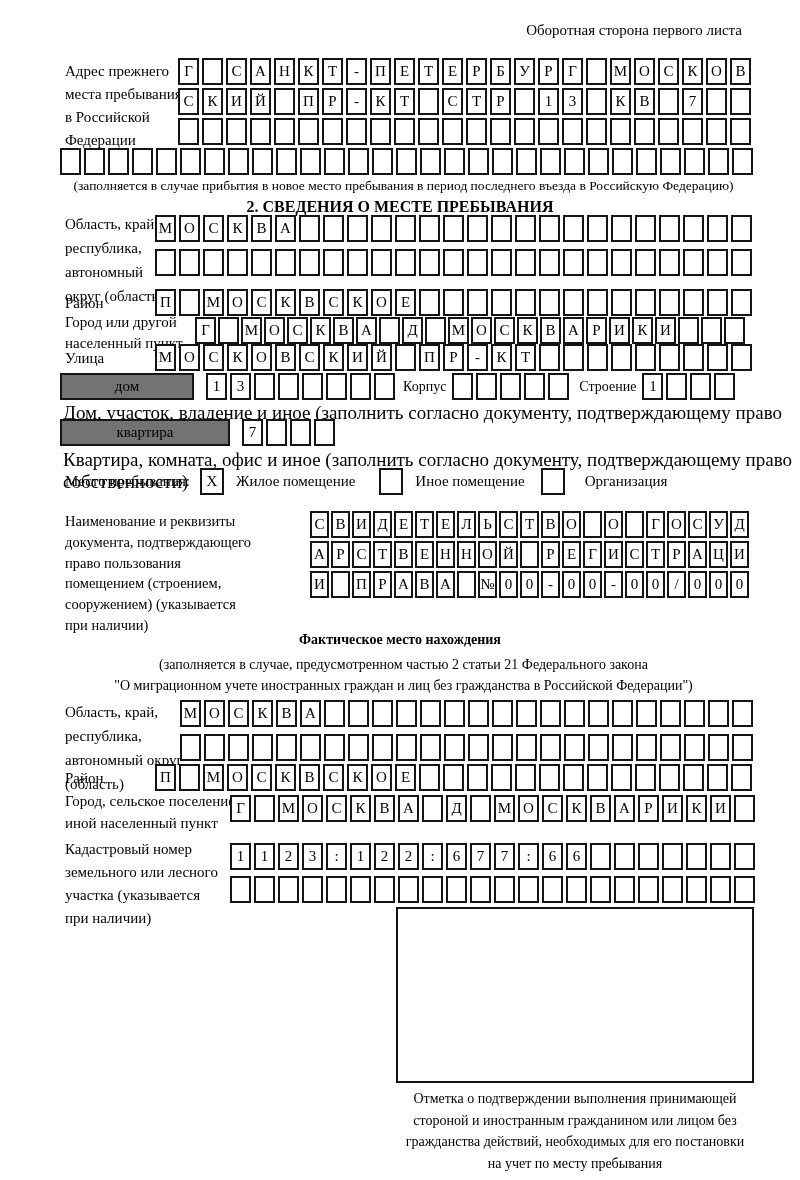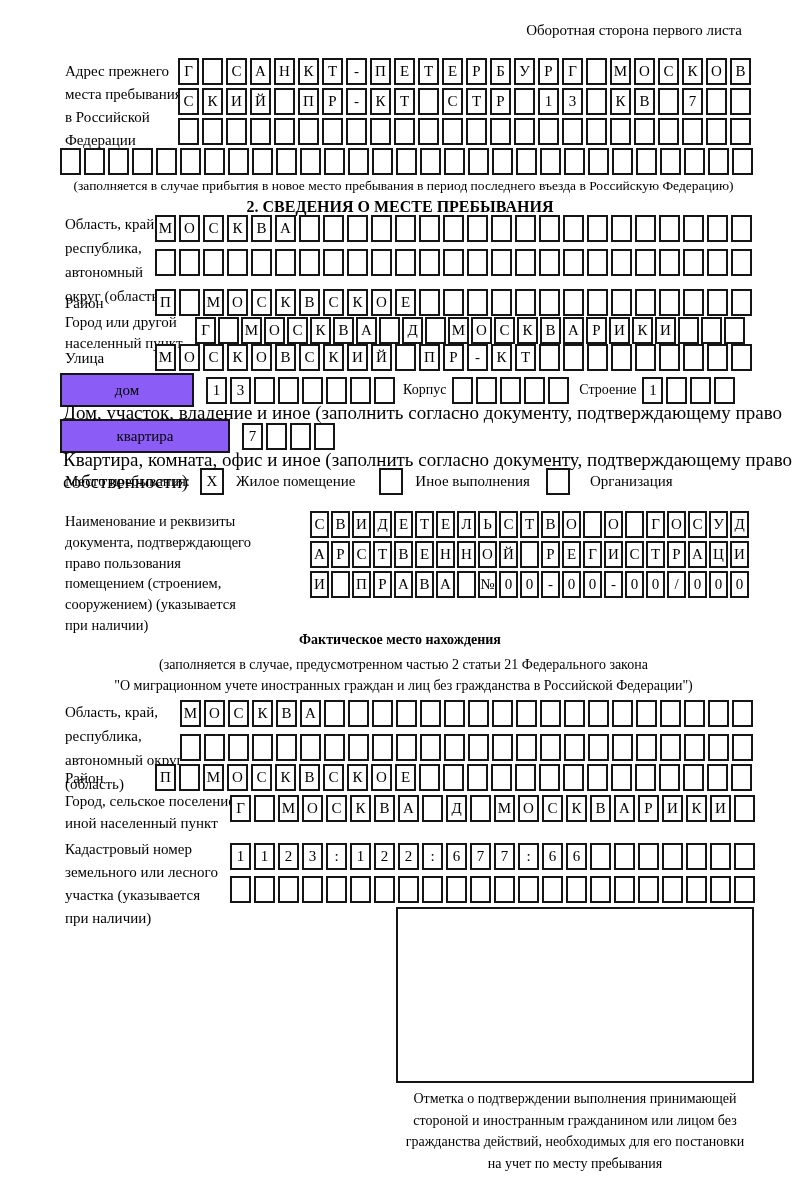--- a/index.html
+++ b/index.html
@@ -16,21 +16,21 @@
   .boxrow.gap2{gap:2px;}
   .cbox{
     display:inline-flex;flex:0 0 auto;align-items:center;justify-content:center;
     width:21px;height:27px;border:2px solid #151515;box-sizing:border-box;
     font-size:15px;line-height:1;background:#fff;
   }
   .narrow .cbox{width:19px;}
   .chkbox{width:24px;}
   .widebox{
     display:flex;align-items:center;justify-content:center;flex:0 0 auto;
-    border:2px solid #151515;box-sizing:border-box;height:34px;font-size:15px;background:#8b5cf6;
+    border:2px solid #151515;box-sizing:border-box;height:27px;font-size:15px;background:#737373;
   }
   .flexrow{position:absolute;display:flex;align-items:center;}
   .stamp-box{position:absolute;border:2px solid #151515;box-sizing:border-box;background:#fff;}
   .small{font-size:14px;}
 </style>
 </head>
 <body>
 
 <div class="page">
 
@@ -338,21 +338,21 @@
         <span class="cbox"></span>
       </div>
   </div>
   <div class="caption" style="left:63px;top:449px;">Квартира, комната, офис и иное (заполнить согласно документу, подтверждающему право собственности)</div>
 
   <div class="flexrow" style="left:65px;top:468px;font-size:15px;">
     <span style="margin-right:10px;">Место пребывания:</span>
     <span class="cbox chkbox" style="margin-right:12px;">X</span>
     <span style="margin-right:24px;">Жилое помещение</span>
     <span class="cbox chkbox" style="margin-right:12px;"></span>
-    <span style="margin-right:16px;">Иное выполнения</span>
+    <span style="margin-right:16px;">Иное помещение</span>
     <span class="cbox chkbox" style="margin-right:20px;"></span>
     <span>Организация</span>
   </div>
 
   <div class="label" style="left:65px;top:511px;font-size:14.5px;line-height:20.8px;">Наименование и реквизиты
 документа, подтверждающего
 право пользования
 помещением (строением,
 сооружением) (указывается
 при наличии)</div>

